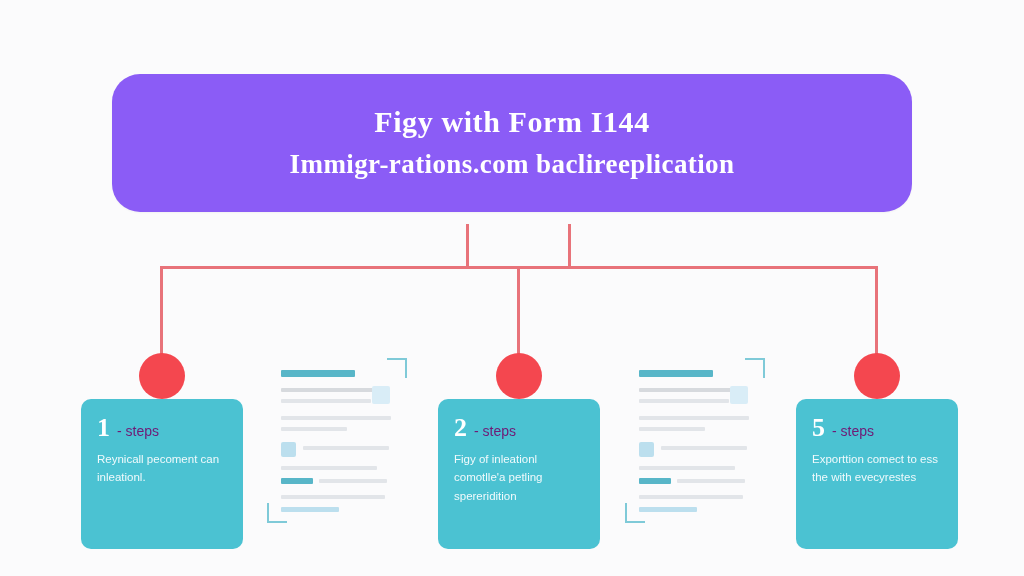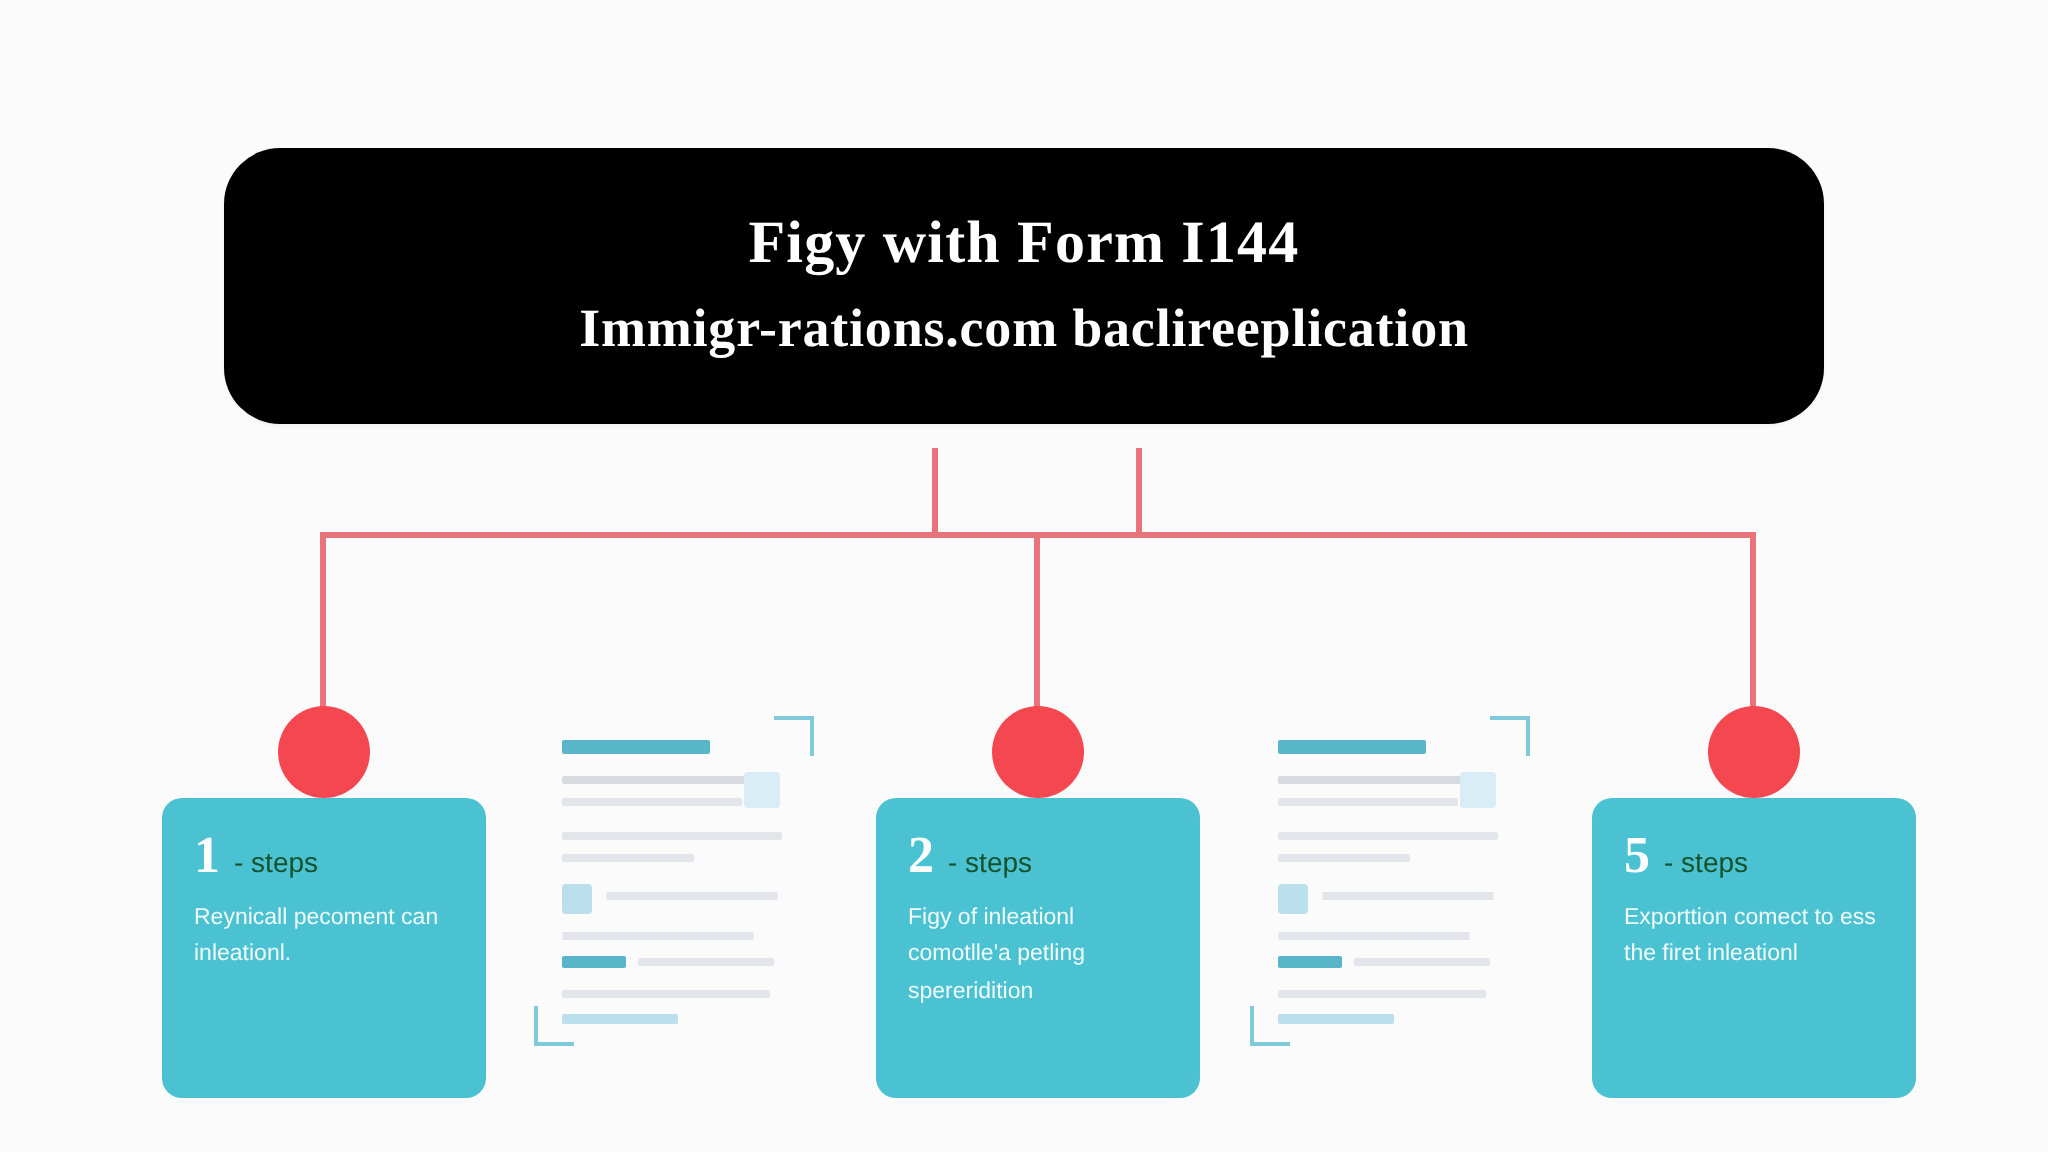--- a/index.html
+++ b/index.html
@@ -21,21 +21,21 @@
     background: #fbfbfc;
   }
 
   
   #header-banner {
     position: absolute;
     left: 112px;
     top: 74px;
     width: 800px;
     height: 138px;
-    background: #000000;
+    background: #8b5cf6;
     border-radius: 28px;
     display: flex;
     flex-direction: column;
     align-items: center;
     justify-content: center;
     box-shadow: 0 1px 2px rgba(0,0,0,0.04);
   }
   #header-title {
     color: #ffffff;
     font-family: "Liberation Serif", serif;
@@ -90,21 +90,21 @@
     margin-bottom: 9px;
   }
   .step-num {
     color: #ffffff;
     font-family: "Liberation Serif", serif;
     font-size: 26px;
     font-weight: bold;
     line-height: 1;
   }
   .step-label {
-    color: #14532d;
+    color: #701a75;
     font-size: 14px;
     line-height: 1;
   }
   .step-desc {
     color: #f0fafc;
     font-size: 11.5px;
     line-height: 1.6;
   }
 
   
@@ -223,16 +223,16 @@
 
     <div class="doc-line lc-gray2" style="left:14px; top:137px; width:104px; height:4px;"></div>
     <div class="doc-line lc-blue" style="left:14px; top:149px; width:58px;  height:5px;"></div>
   </div>
 
   <div class="step-card" style="left:796px; top:399px;">
     <div class="step-head">
       <span class="step-num">5</span>
       <span class="step-label">- steps</span>
     </div>
-    <div class="step-desc">Exporttion comect to ess the firet inleationl</div>
+    <div class="step-desc">Exporttion comect to ess the with evecyrestes</div>
   </div>
 
 </div>
 
 </body></html>

